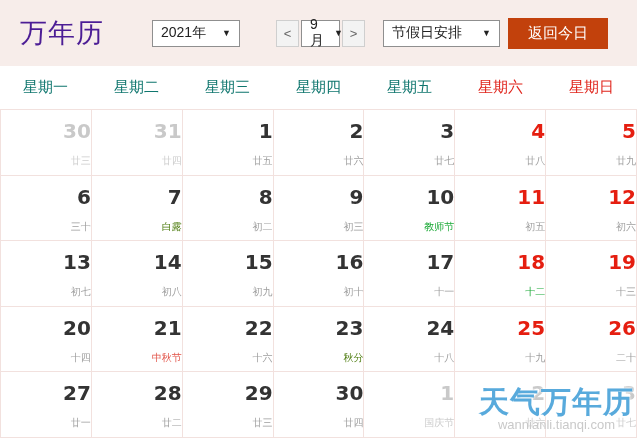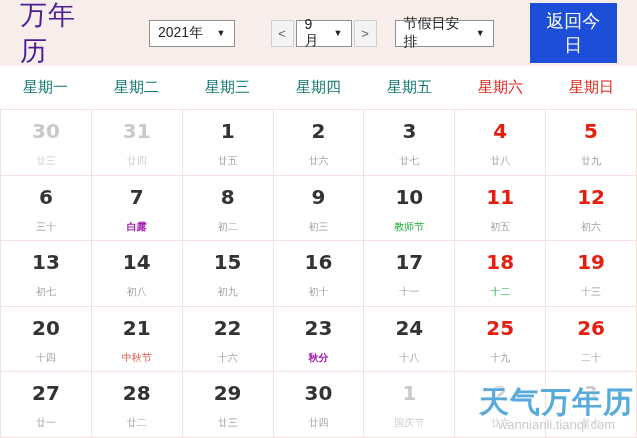--- a/index.html
+++ b/index.html
@@ -52,28 +52,28 @@
     height: 27px;
     background: #f3f3f3;
     border: 1px solid #cfcfcf;
     font-size: 13px;
     color: #666;
     display: flex;
     align-items: center;
     justify-content: center;
     cursor: pointer;
   }
-  .month-select { width: 56px; margin: 0 2px; }
-  .holiday-select { width: 102px; margin-right: 36px; }
+  .month-select { width: 39px; margin: 0 2px; }
+  .holiday-select { width: 117px; margin-right: 8px; }
   .today-btn {
-    background: #1d4ed8;
+    background: #c2410c;
     color: #fff;
     border: none;
-    font-size: 18px;
-    padding: 6px 9px;
+    font-size: 15px;
+    padding: 6px 20px;
     cursor: pointer;
     font-family: inherit;
   }
   
   .weekday-row {
     height: 44px;
     display: grid;
     grid-template-columns: repeat(7, 1fr);
     align-items: center;
     background: #fff;
@@ -89,38 +89,38 @@
   .grid {
     height: 328px;
     display: grid;
     grid-template-columns: repeat(7, 1fr);
     grid-template-rows: repeat(5, 1fr);
     border-left: 1px solid #f2e1de;
   }
   .cell {
     border-right: 1px solid #f2e1de;
     border-bottom: 1px solid #f2e1de;
-    text-align: center;
+    text-align: right;
     padding-top: 9px;
     cursor: pointer;
     background: #fff;
   }
   .num {
     font-size: 20px;
     font-weight: bold;
     line-height: 24px;
     font-family: "DejaVu Sans", "Liberation Sans", sans-serif;
   }
   .lunar { font-size: 10px; line-height: 20px; margin-top: 8px; }
   .num-normal  { color: #333; }
   .num-red     { color: #e51e10; }
   .num-dim     { color: #c9c9c9; }
   .lunar-gray  { color: #9e9e9e; }
   .lunar-dim   { color: #cdcdcd; }
-  .lunar-blue  { color: #a21caf; font-weight: bold; }
+  .lunar-blue  { color: #4d7c0f; }
   .lunar-green { color: #1eaa39; }
   .lunar-red   { color: #e25449; }
   
   .watermark {
     position: absolute;
     right: 3px;
     bottom: 6px;
     text-align: center;
     pointer-events: none;
   }

